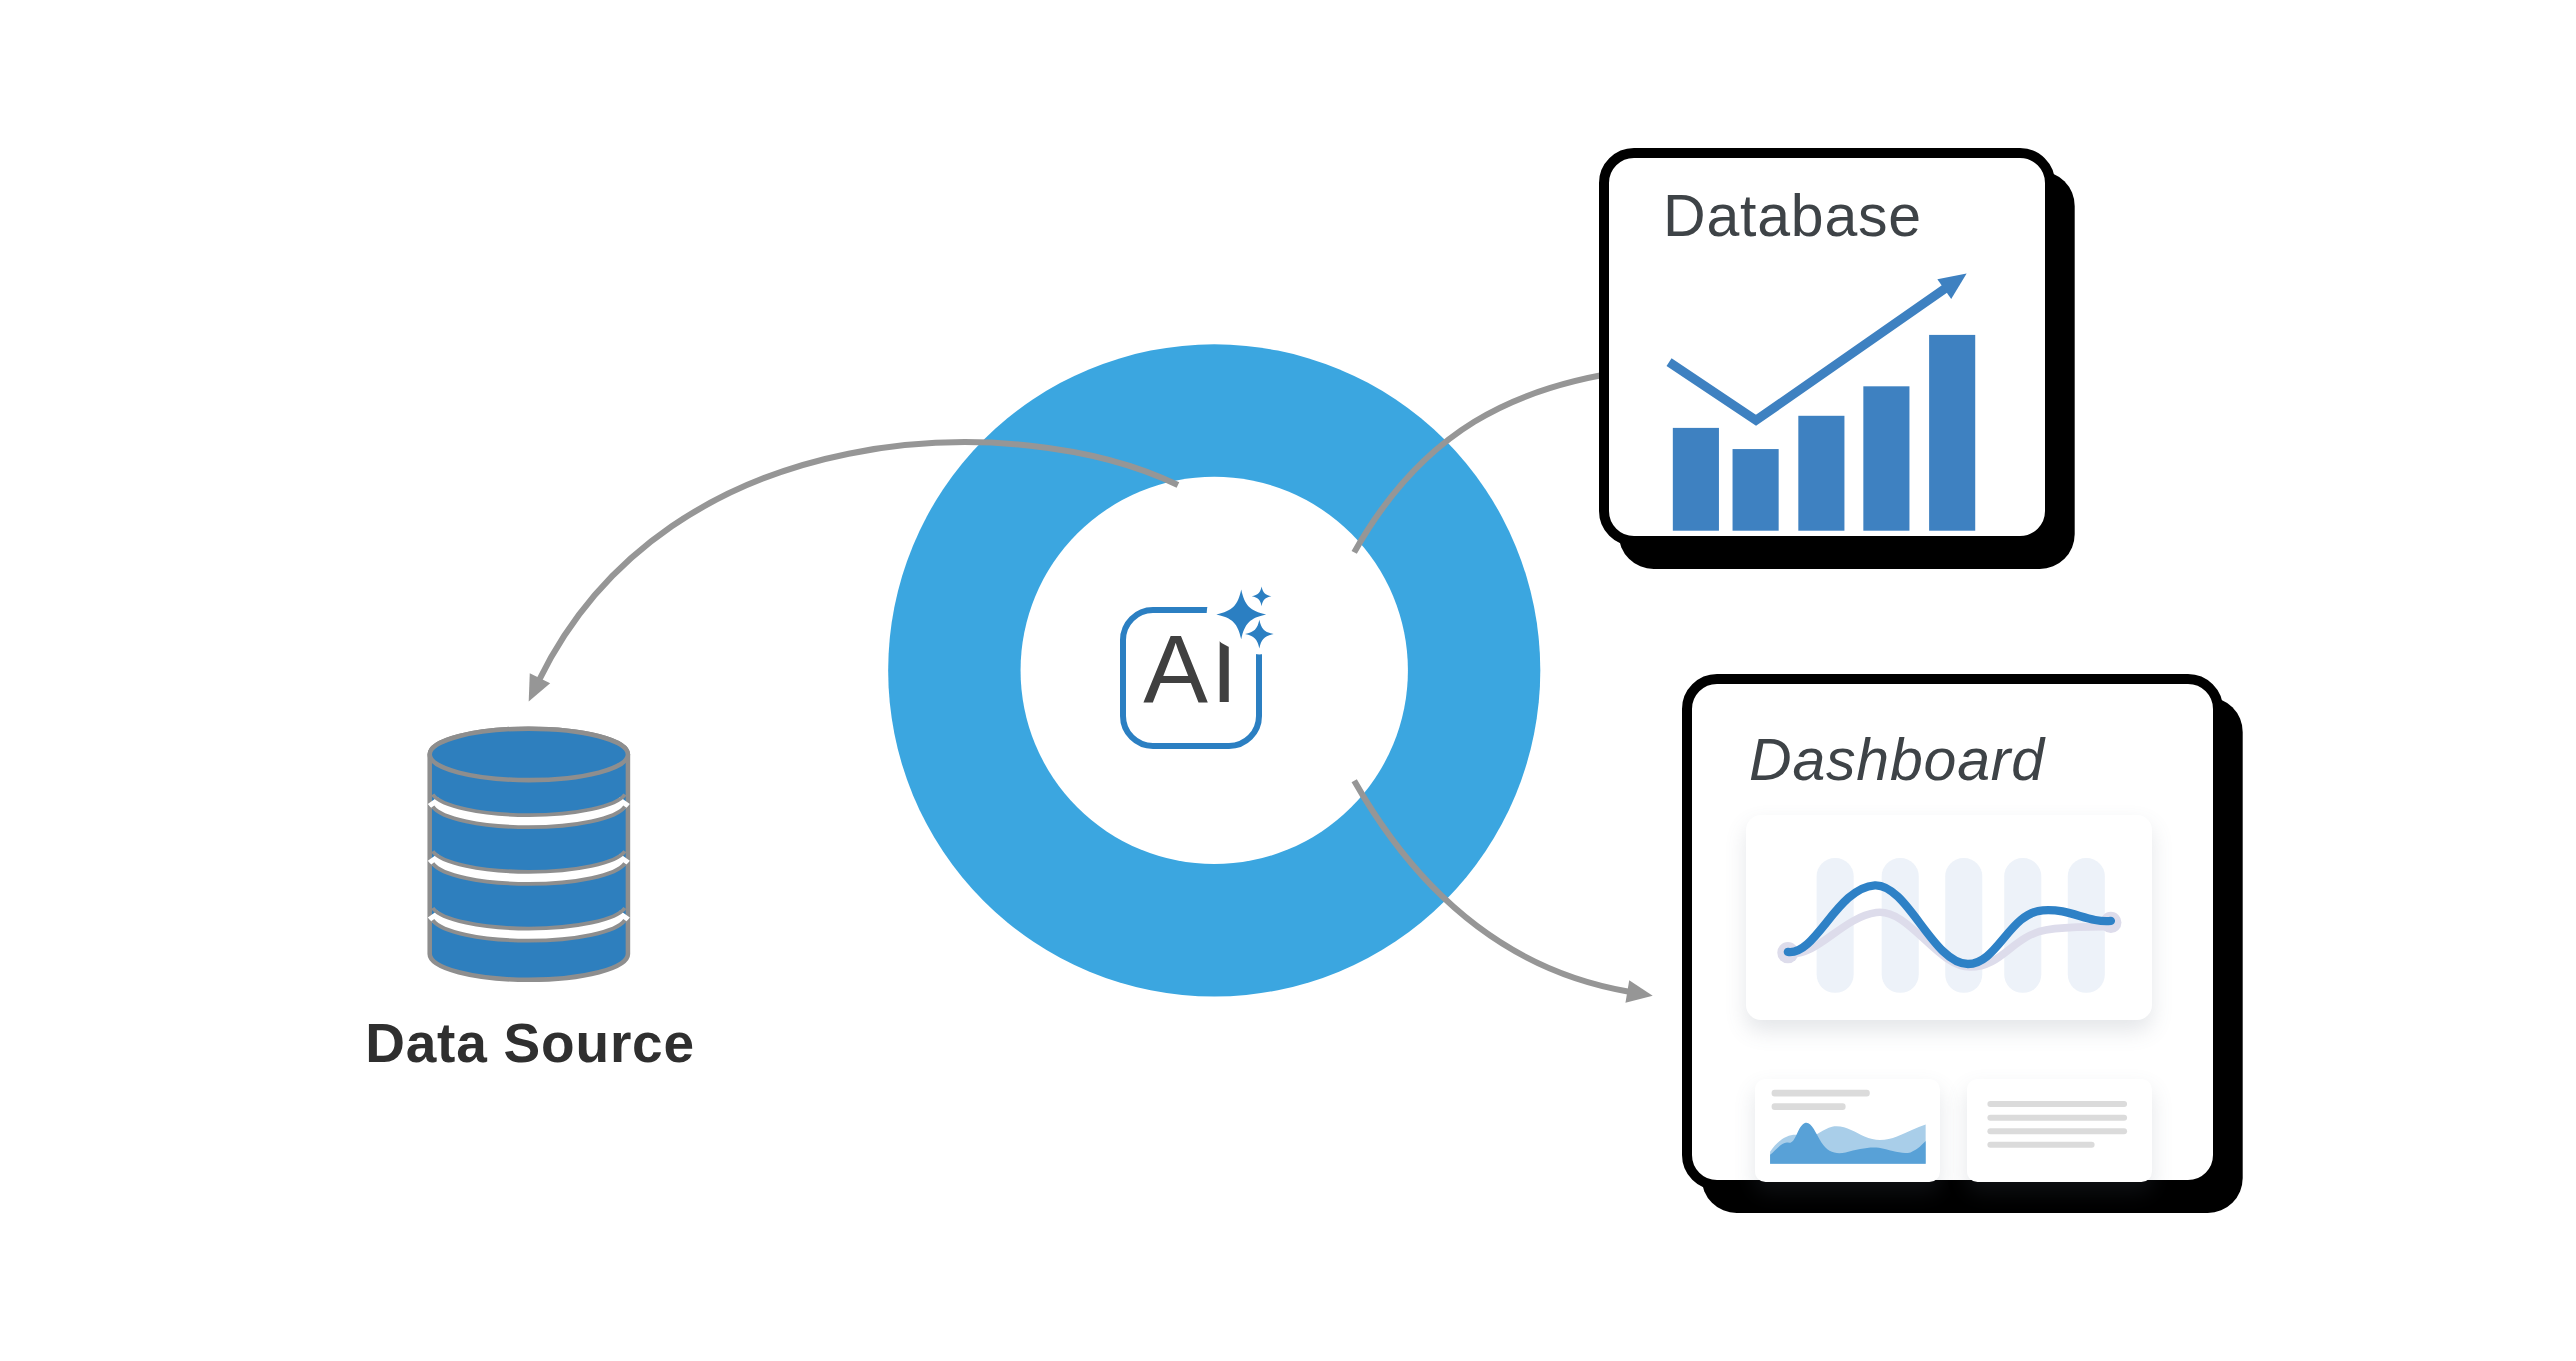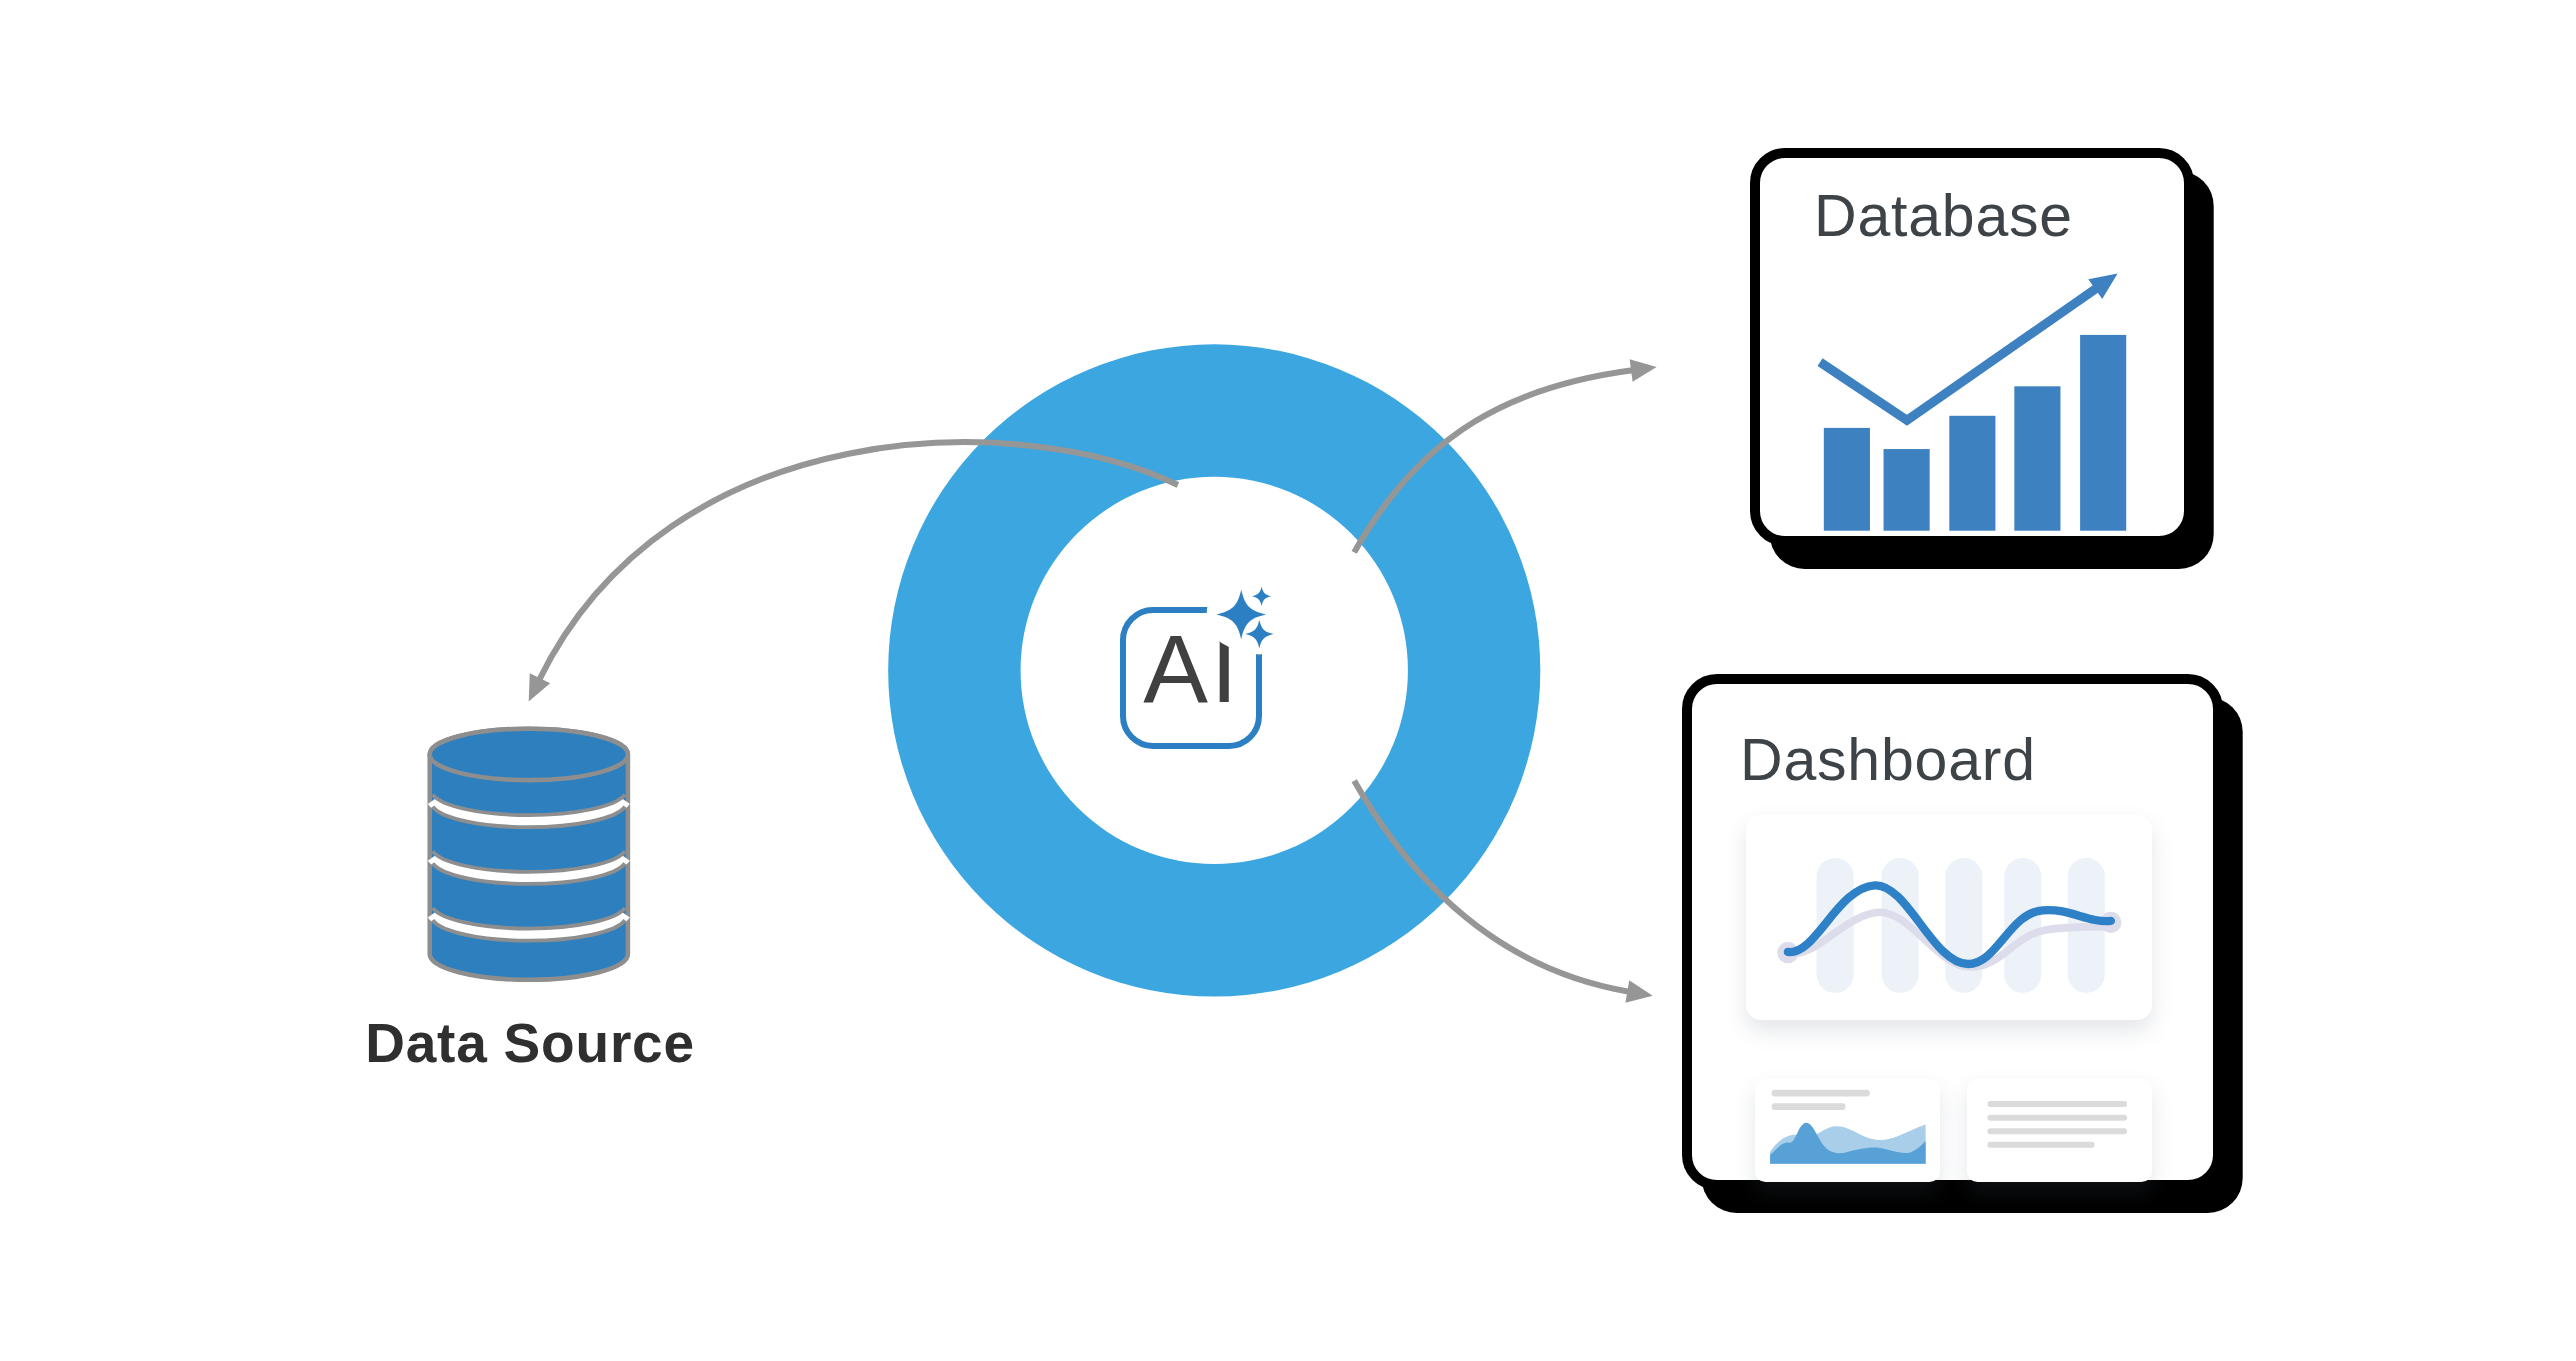--- a/index.html
+++ b/index.html
@@ -18,25 +18,25 @@
   #ai-icon{position:absolute;left:1120px;top:607px;width:144px;height:144px;}
   #ai-box{position:absolute;left:0;top:0;width:130px;height:130px;border:6.8px solid #2b7fc2;
           border-radius:33px;}
   #ai-text{position:absolute;left:0;top:6px;width:144px;text-align:center;font-size:97px;
            color:#404040;font-weight:400;letter-spacing:3px;}
   #ai-sparkles{position:absolute;left:76px;top:-34px;width:98px;height:98px;}
 
   
   .frame-card{position:absolute;background:#ffffff;border:10.6px solid #000000;border-radius:35px;
               box-shadow:19.7px 23px 0 0 #000000;}
-  #db-card{left:1750px;top:148px;width:424px;height:378px;}
+  #db-card{left:1599px;top:148px;width:424px;height:378px;padding-left:12px;}
   #dash-card{left:1682px;top:674px;width:521px;height:496px;}
   .card-title{position:absolute;font-size:59px;font-weight:500;color:#3e4347;letter-spacing:0.8px;}
   #db-title{left:54px;top:24px;}
-  #dash-title{left:48px;top:42px;}
+  #dash-title{left:57px;top:42px;font-style:italic;}
   #db-chart{position:absolute;left:0;top:0;width:424px;height:378px;}
 
   .panel{position:absolute;background:#ffffff;border-radius:15px;
          box-shadow:0 10.6px 21px rgba(90,100,120,0.16);}
   #panel-line{left:54px;top:131px;width:406px;height:205px;}
   #panel-area{left:63px;top:395px;width:185px;height:103px;border-radius:10.6px;}
   #panel-text{left:275px;top:395px;width:185px;height:103px;border-radius:10.6px;}
   .panel > svg{width:100%;height:100%;}
 </style>
 </head>

